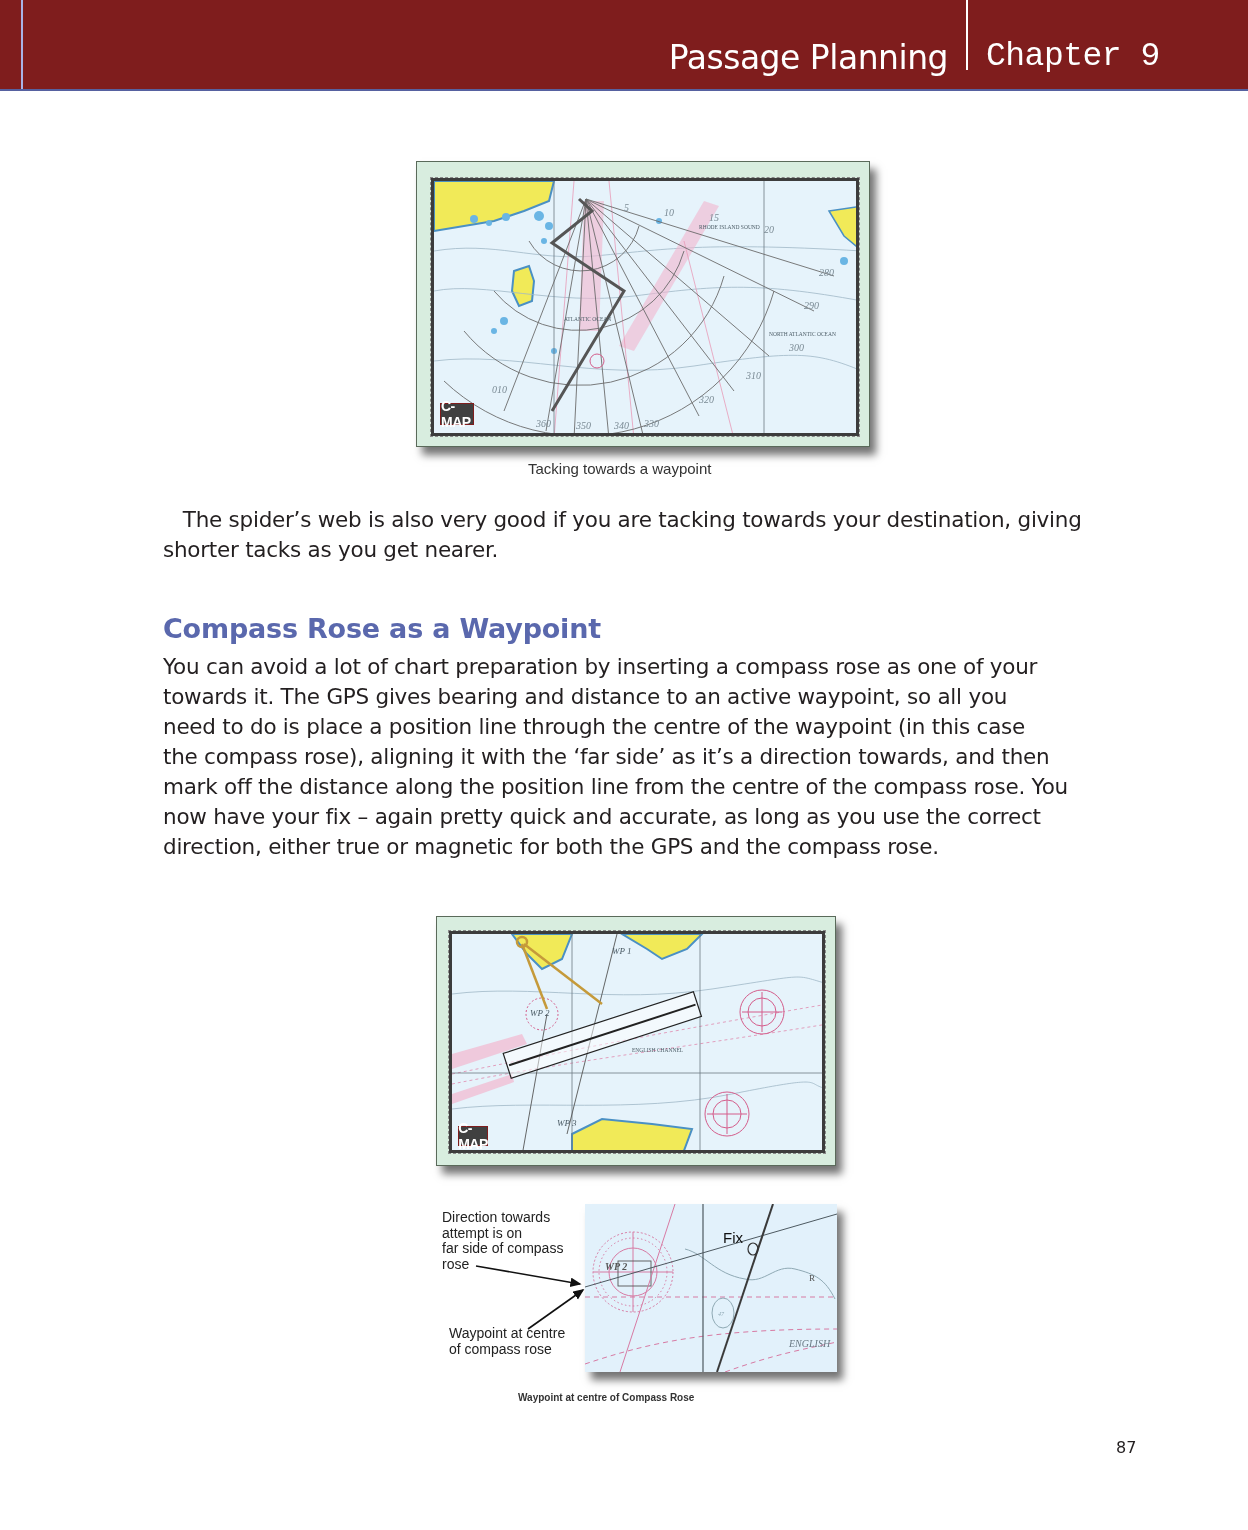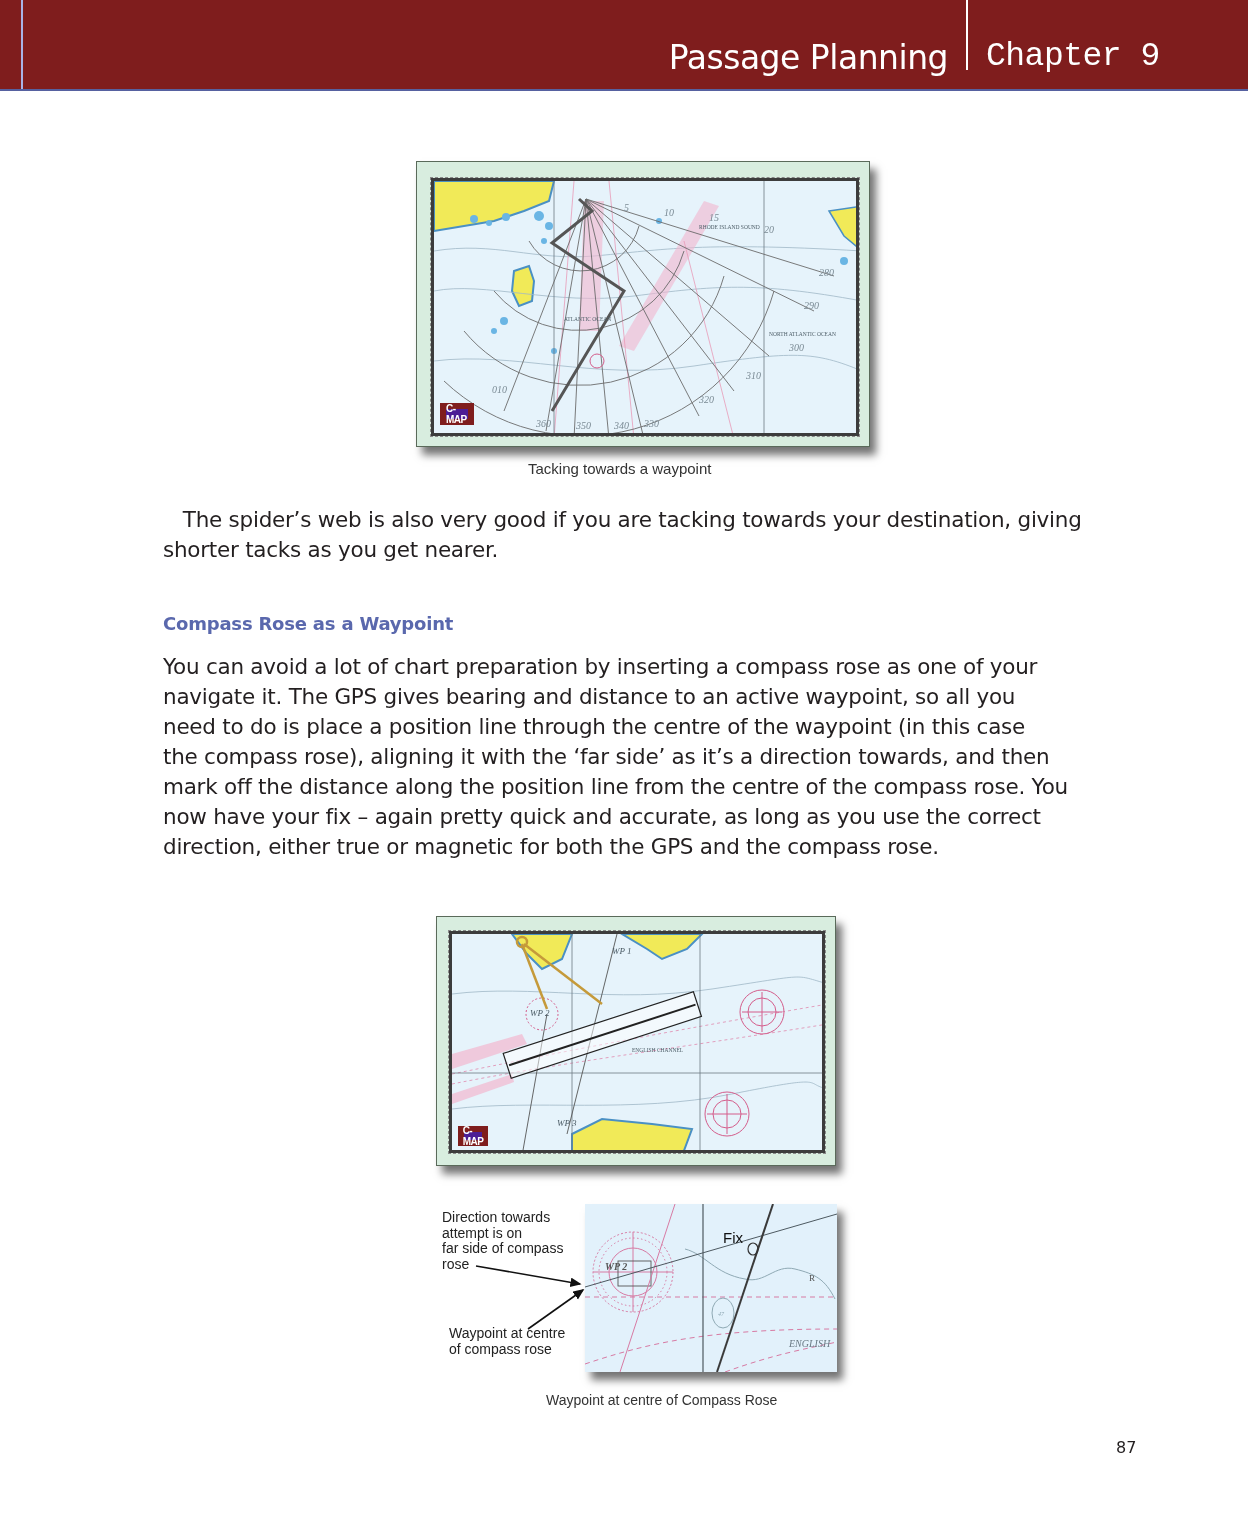--- a/index.html
+++ b/index.html
@@ -42,36 +42,36 @@
       position: absolute; background: #e4f2fa;
       border: 3px solid #3c3c3c;
       outline: 1px dashed #888;
       overflow: hidden;
     }
     .caption {
       position: absolute; font-family: "Liberation Sans", sans-serif; font-size: 15px; color: #333;
       white-space: nowrap;
     }
     .cmap-logo {
-      position: absolute; background: #4c1d95; color: #ffffff;
-      font-family: "Liberation Sans", sans-serif; font-size: 10px; font-weight: bold;
+      position: absolute; background: #404040; color: #ffffff;
+      font-family: "Liberation Sans", sans-serif; font-size: 14px; font-weight: bold;
       display: flex; align-items: center; justify-content: center; letter-spacing: -0.5px;
-      border: 6px solid #7f1d1d;
+      border: 1px solid #7f1d1d;
     }
 
     
     .para {
       position: absolute; left: 163px; width: 985px;
       font-family: "DejaVu Sans", sans-serif; font-size: 21.5px; line-height: 30px;
       color: #231f20; letter-spacing: -0.25px;
     }
     .para .line { display: block; white-space: nowrap; }
     .heading {
       position: absolute; left: 163px; top: 613px;
-      font-family: "DejaVu Sans", sans-serif; font-weight: bold; font-size: 18px;
+      font-family: "DejaVu Sans", sans-serif; font-weight: bold; font-size: 27px;
       color: #5a68ad; white-space: nowrap; letter-spacing: -0.2px;
     }
 
     .annot {
       position: absolute; font-family: "Liberation Sans", sans-serif; font-size: 14px;
       line-height: 15.5px; color: #222; white-space: nowrap;
     }
     .page-number {
       position: absolute; left: 1116px; top: 1438px;
       font-family: "DejaVu Sans", sans-serif; font-size: 16px; color: #231f20;
@@ -182,21 +182,21 @@
 
 <div class="para" style="top:505px;">
   <span class="line" style="white-space:pre;">   The spider’s web is also very good if you are tacking towards your destination, giving</span>
   <span class="line">shorter tacks as you get nearer.</span>
 </div>
 
 <div class="heading">Compass Rose as a Waypoint</div>
 
 <div class="para" style="top:652px;">
   <span class="line">You can avoid a lot of chart preparation by inserting a compass rose as one of your</span>
-  <span class="line">navigate it. The GPS gives bearing and distance to an active waypoint, so all you</span>
+  <span class="line">towards it. The GPS gives bearing and distance to an active waypoint, so all you</span>
   <span class="line">need to do is place a position line through the centre of the waypoint (in this case</span>
   <span class="line">the compass rose), aligning it with the ‘far side’ as it’s a direction towards, and then</span>
   <span class="line">mark off the distance along the position line from the centre of the compass rose. You</span>
   <span class="line">now have your fix – again pretty quick and accurate, as long as you use the correct</span>
   <span class="line">direction, either true or magnetic for both the GPS and the compass rose.</span>
 </div>
 
 <div class="figure" style="left:436px; top:916px; width:430px; height:270px;">
   <div class="map-frame" style="left:0; top:0; width:400px; height:250px;">
     <div class="map-inner" style="left:12px; top:14px; width:376px; height:222px;">
@@ -316,16 +316,16 @@
   <svg width="420" height="220" style="position:absolute; left:0; top:0; pointer-events:none;">
     <defs>
       <marker id="ah" markerWidth="8" markerHeight="8" refX="6" refY="3" orient="auto">
         <path d="M0,0 L7,3 L0,6 Z" fill="#111"></path>
       </marker>
     </defs>
     <line x1="38" y1="70" x2="142" y2="88" stroke="#111" stroke-width="1.6" marker-end="url(#ah)"></line>
     <line x1="90" y1="133" x2="145" y2="94" stroke="#111" stroke-width="1.6" marker-end="url(#ah)"></line>
   </svg>
 
-  <span class="caption" style="left:108px; top:196px; font-size:14px;">Waypoint at centre of Compass Rose</span>
+  <span class="caption" style="left:80px; top:196px; font-size:10px;font-weight:bold;">Waypoint at centre of Compass Rose</span>
 </div>
 
 <span class="page-number">87</span>
 
 </body></html>

